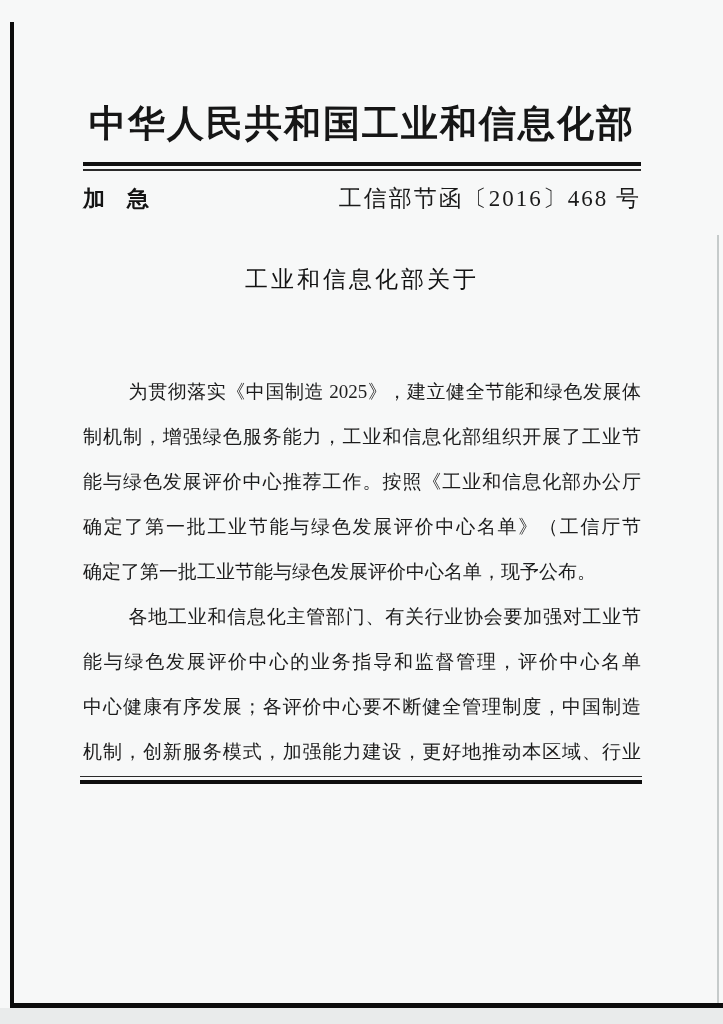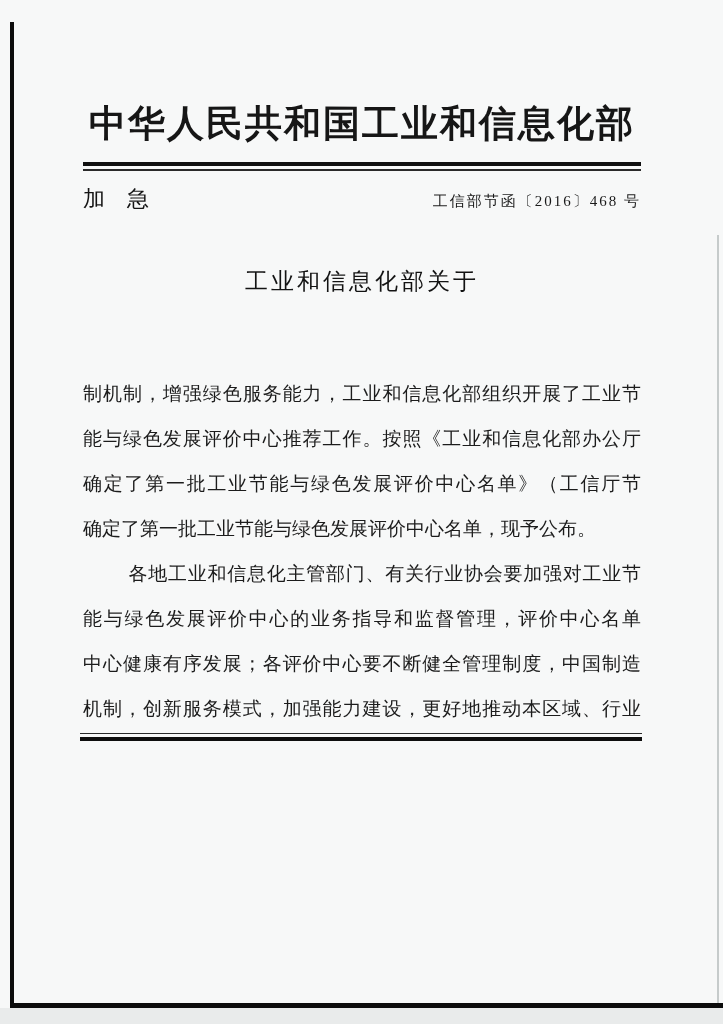--- a/index.html
+++ b/index.html
@@ -48,25 +48,25 @@
   }
   .meta-row {
     margin-top: 14px;
     display: flex;
     justify-content: space-between;
     align-items: baseline;
     line-height: 28px;
   }
   .urgency {
     font-size: 22px;
-    font-weight: normal;
+    font-weight: bold;
     color: #141414;
   }
   .doc-number {
-    font-size: 15px;
+    font-size: 23px;
     font-weight: 500;
     letter-spacing: 2px;
     color: #1a1a1a;
   }
   .title-block { margin-top: 44px; }
   .title-line {
     text-align: center;
     font-size: 23px;
     font-weight: normal;
     letter-spacing: 3px;
@@ -114,20 +114,21 @@
   <div class="meta-row">
     <span class="urgency">加　急</span>
     <span class="doc-number">工信部节函〔2016〕468 号</span>
   </div>
 
   <div class="title-block">
     <div class="title-line">工业和信息化部关于</div>
   </div>
 
   <div class="body-block">
+    <div class="body-line para-first">为贯彻落实《中国制造 2025》，建立健全节能和绿色发展体</div>
     <div class="body-line">制机制，增强绿色服务能力，工业和信息化部组织开展了工业节</div>
     <div class="body-line">能与绿色发展评价中心推荐工作。按照《工业和信息化部办公厅</div>
     <div class="body-line">确定了第一批工业节能与绿色发展评价中心名单》（工信厅节</div>
     <div class="body-line para-last">确定了第一批工业节能与绿色发展评价中心名单，现予公布。</div>
     <div class="body-line para-first">各地工业和信息化主管部门、有关行业协会要加强对工业节</div>
     <div class="body-line">能与绿色发展评价中心的业务指导和监督管理，评价中心名单</div>
     <div class="body-line">中心健康有序发展；各评价中心要不断健全管理制度，中国制造</div>
     <div class="body-line">机制，创新服务模式，加强能力建设，更好地推动本区域、行业</div>
   </div>
 

